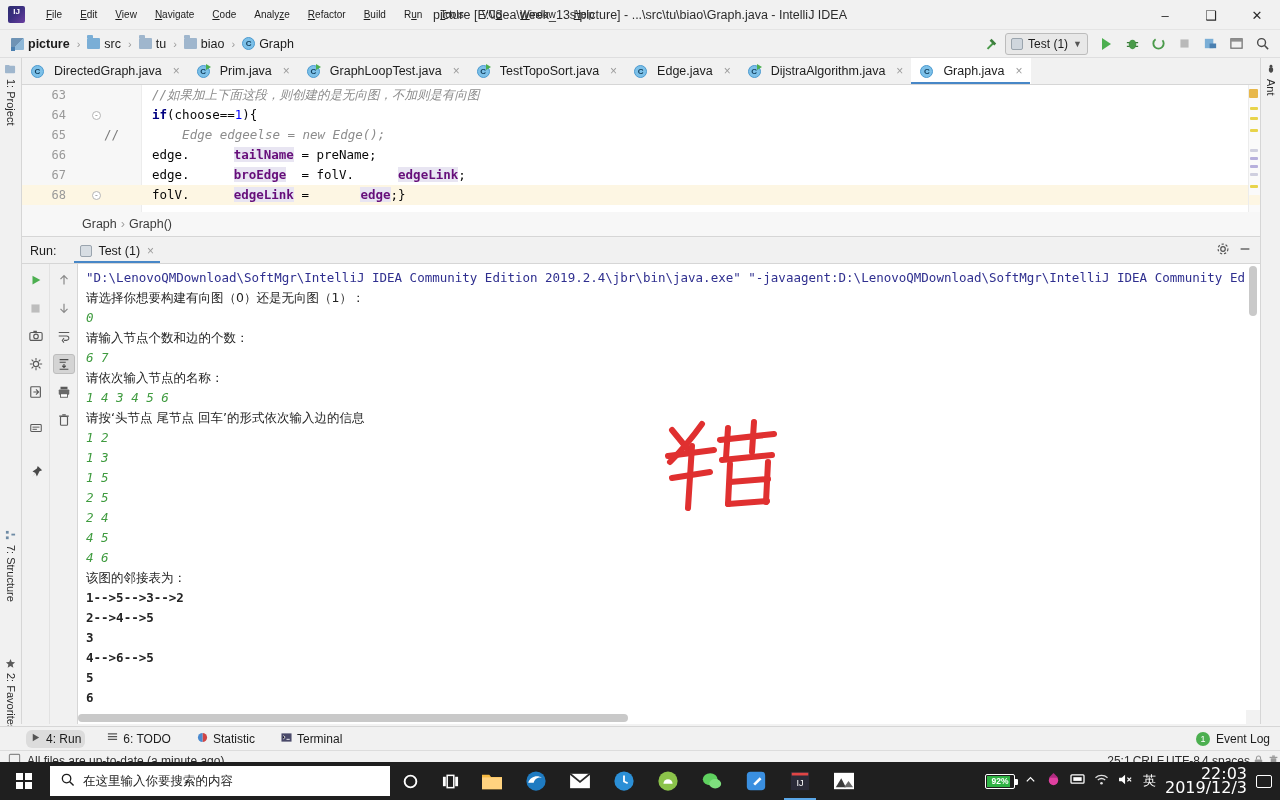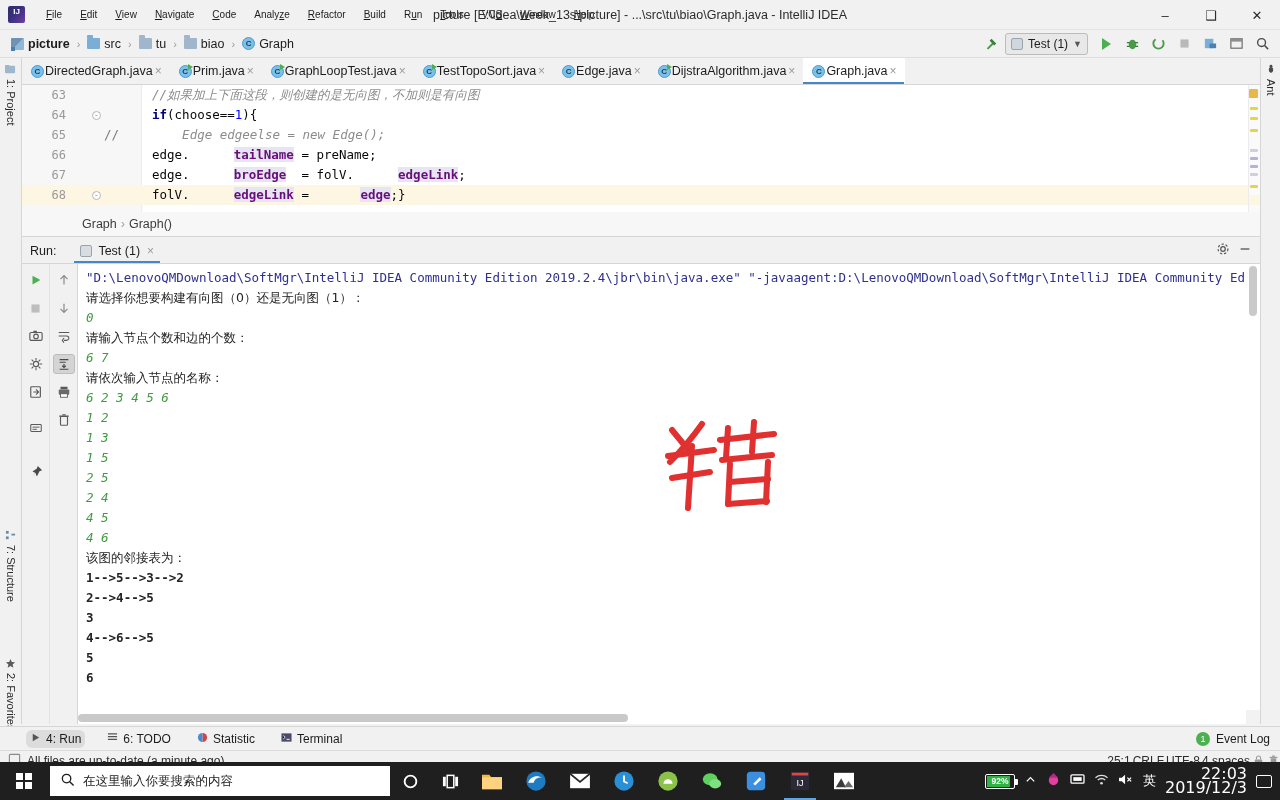--- a/index.html
+++ b/index.html
@@ -122,21 +122,21 @@
     background: #f1f1f1; border-left: 1px solid #d6d6d6;
   }
 
   
   .tabbar {
     position: absolute; top: 58px; left: 22px; right: 20px; height: 27px;
     background: #f1f1f1; display: flex; align-items: stretch;
     border-bottom: 1px solid #d6d6d6; overflow: hidden;
   }
   .etab {
-    display: flex; align-items: center; gap: 1px; padding: 0 7px 0 9px;
+    display: flex; align-items: center; gap: 10px; padding: 0 7px 0 9px;
     font-size: 12.5px; color: #1c1c1c; white-space: nowrap;
     border-right: 1px solid transparent; position: relative;
   }
   .etab.active { background: #ffffff; }
   .etab.active::after {
     content: ""; position: absolute; left: 0; right: 0; bottom: 0;
     height: 2px; background: #4787c7;
   }
   .tabclose { color: #9b9b9b; font-size: 12px; margin-left: 1px; }
   .ic-c {
@@ -675,21 +675,22 @@
     </div>
   </div>
 
   <div class="console" id="console-out">
       <div class="oline cmd">"D:\LenovoQMDownload\SoftMgr\IntelliJ IDEA Community Edition 2019.2.4\jbr\bin\java.exe" "-javaagent:D:\LenovoQMDownload\SoftMgr\IntelliJ IDEA Community Edition 2019.2.</div>
       <div class="oline cn">请选择你想要构建有向图（0）还是无向图（1）：</div>
       <div class="oline inp">0</div>
       <div class="oline cn">请输入节点个数和边的个数：</div>
       <div class="oline inp">6 7</div>
       <div class="oline cn">请依次输入节点的名称：</div>
-      <div class="oline inp">6 2 3 4 5 6</div>
+      <div class="oline inp">1 4 3 4 5 6</div>
+      <div class="oline cn">请按‘头节点 尾节点 回车’的形式依次输入边的信息</div>
       <div class="oline inp">1 2</div>
       <div class="oline inp">1 3</div>
       <div class="oline inp">1 5</div>
       <div class="oline inp">2 5</div>
       <div class="oline inp">2 4</div>
       <div class="oline inp">4 5</div>
       <div class="oline inp">4 6</div>
       <div class="oline cn">该图的邻接表为：</div>
       <div class="oline res">1--&gt;5--&gt;3--&gt;2</div>
       <div class="oline res">2--&gt;4--&gt;5</div>

